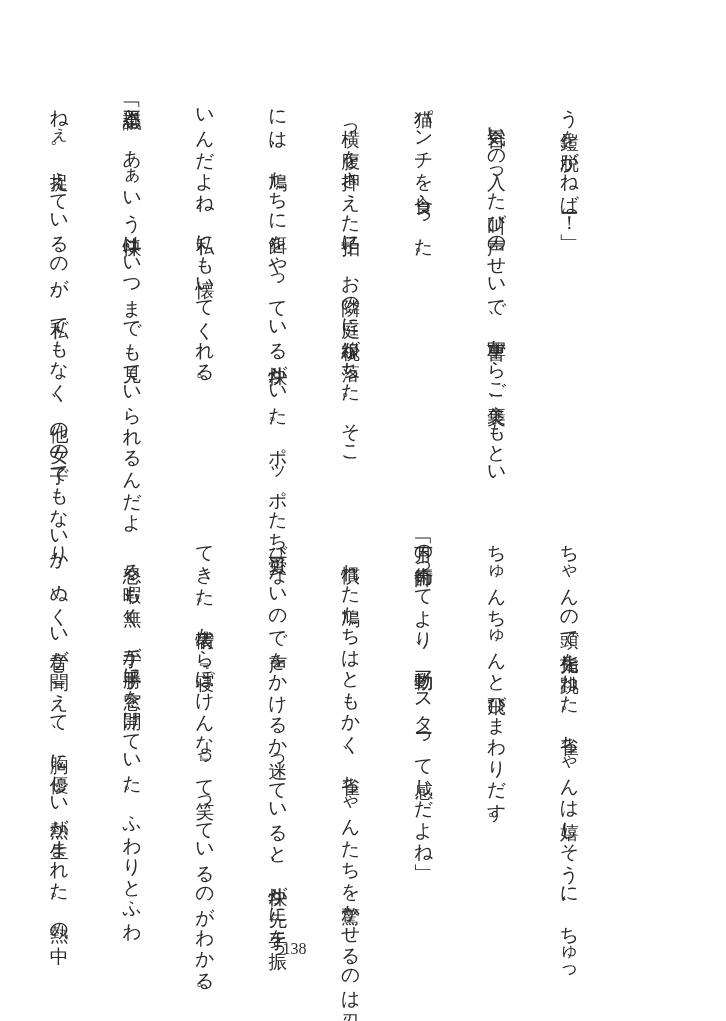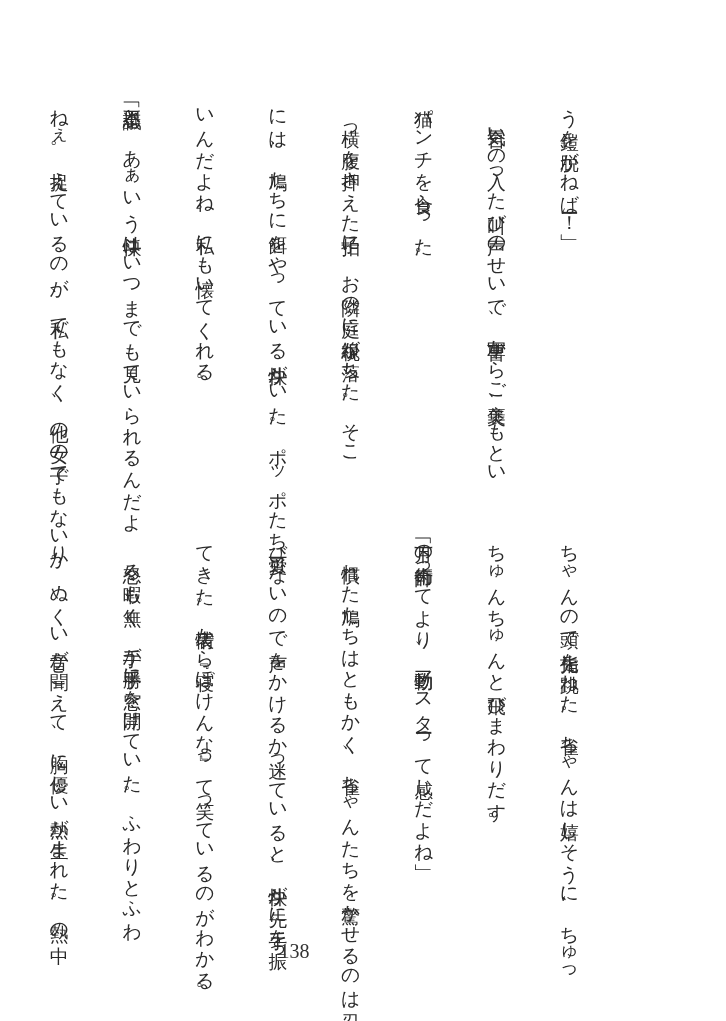--- a/index.html
+++ b/index.html
@@ -15,21 +15,21 @@
     letter-spacing: 0;
     white-space: pre;
   }
   .block-top { right: 96px; top: 96px; height: 400px; width: 500px; }
   .block-bottom { right: 96px; top: 532px; height: 400px; width: 500px; }
   .line { display: block; }
   .page-number {
     position: absolute; left: 0; width: 589px; top: 940px;
     text-align: center;
     font-family: "Liberation Serif", "DejaVu Serif", serif;
-    font-size: 20px; color: #333;
+    font-size: 16px; color: #333;
   }
 </style>
 </head>
 <body>
 
 <div class="page">
   <div class="block block-top">
     <span class="line">う鎧を脱がねばー！」</span>
     <span class="line">　気合いの入った叫び声のせいで、軍曹からご褒美、もとい</span>
     <span class="line">猫パンチを食らった。</span>

